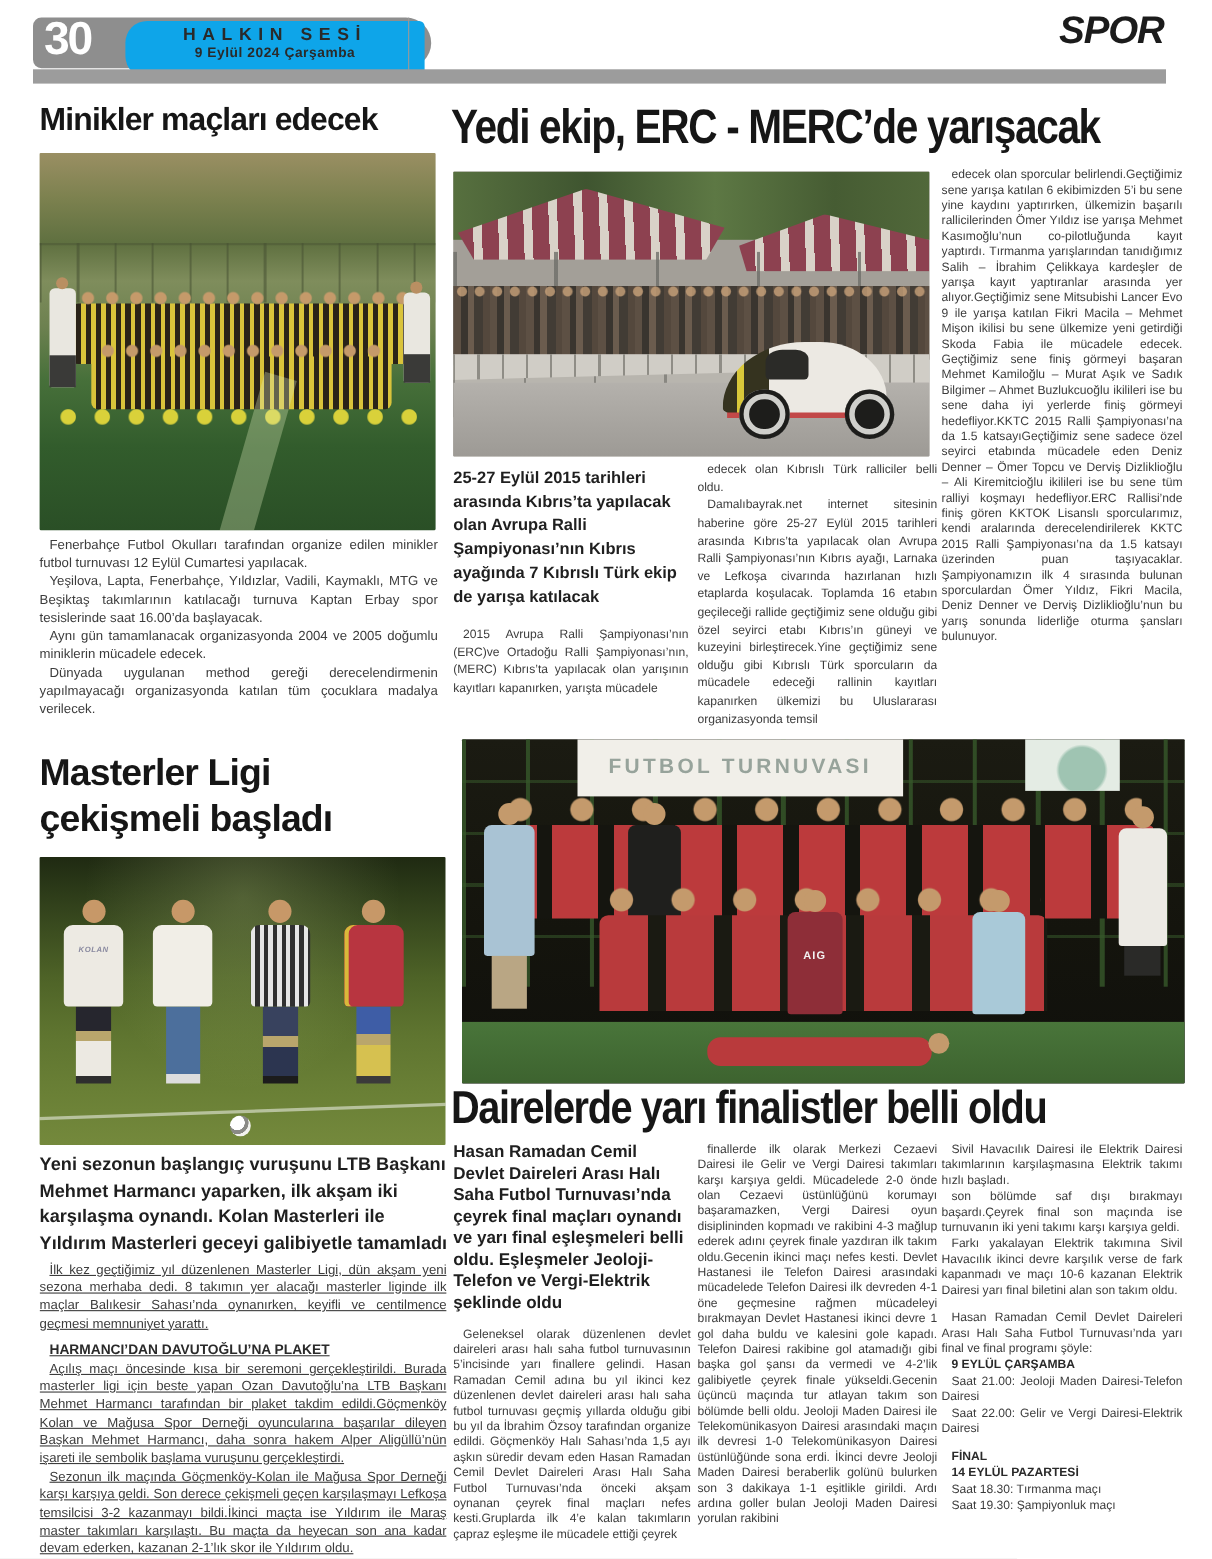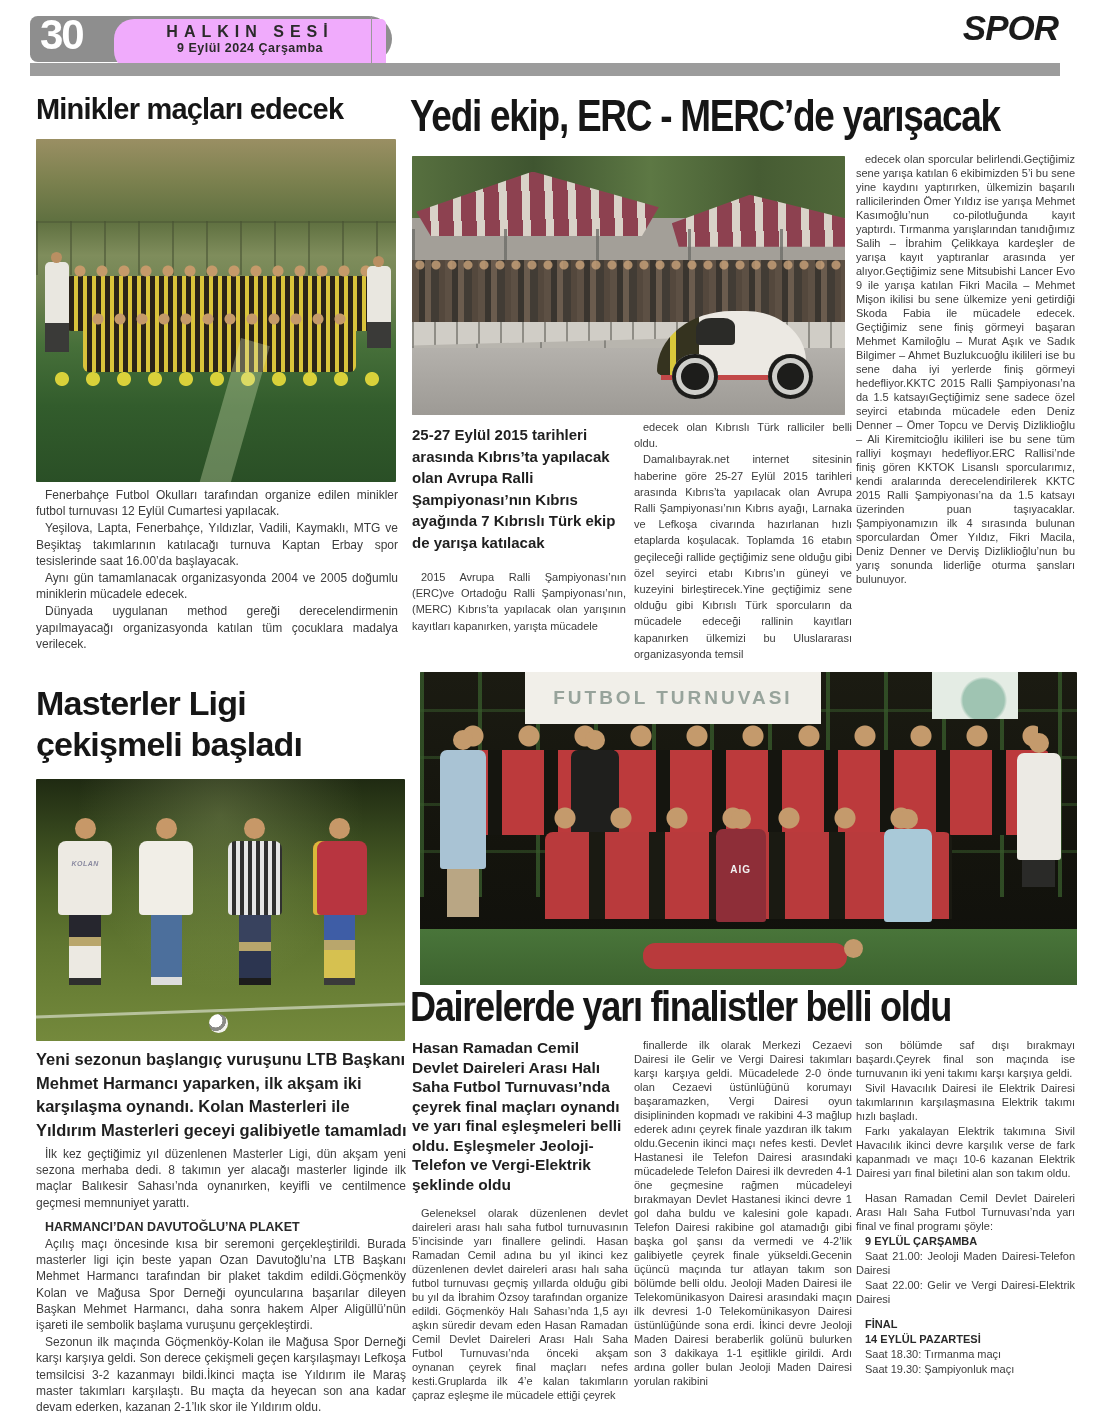--- a/index.html
+++ b/index.html
@@ -3,21 +3,21 @@
 <meta charset="utf-8">
 <style>
   html,body{margin:0;padding:0;background:#e9e9e9;}
   .page{position:relative;width:1102px;height:1417px;background:#ffffff;margin:0 auto;
         font-family:"Liberation Sans",sans-serif;color:#3c3c3c;overflow:hidden;}
   .abs{position:absolute;}
 
   
   .hdr-block{left:30px;top:16px;width:362px;height:46px;background:#8e8e8e;border-radius:8px 24px 24px 8px;}
   .page-num{left:40px;top:14px;font-size:42px;font-weight:700;color:#fff;letter-spacing:-2px;line-height:1;}
-  .masthead-panel{left:114px;top:19px;width:272px;height:52px;background:#f0abfc;border-radius:20px 5px 5px 20px;}
+  .masthead-panel{left:114px;top:19px;width:272px;height:52px;background:#0ea5e9;border-radius:20px 5px 5px 20px;}
   .masthead{width:100%;text-align:center;margin-top:4px;font-size:16px;font-weight:700;letter-spacing:6px;color:#2a2a2a;}
   .mast-date{width:100%;text-align:center;font-size:12.5px;font-weight:700;color:#2a2a2a;letter-spacing:.5px;}
   .mast-divider{position:absolute;right:14px;top:-3px;bottom:-3px;width:1.5px;background:#9a9a9a;}
   .section-name{right:44px;top:8px;font-size:35px;font-weight:700;font-style:italic;color:#1b1b1b;letter-spacing:-1px;}
   .hdr-bar{left:30px;top:63px;width:1030px;height:13px;background:#9c9c9c;}
 
   
   .hl{font-weight:700;color:#161616;line-height:1.08;}
   .hl-a{left:36px;top:94px;width:368px;font-size:29px;letter-spacing:-.8px;}
   .hl-c{left:36px;top:683px;width:380px;font-size:34px;letter-spacing:-.8px;line-height:41px;}
@@ -43,21 +43,21 @@
   .sched p{margin-bottom:1px;}
   .gap{height:10px;}
 
   
   .a-body{left:36px;top:487px;width:362px;}
   .b-col1{left:412px;top:424px;width:214px;}
   .b-col1 .lead{margin-bottom:16px;}
   .b-col2{left:634px;top:419px;width:218px;height:250px;overflow:hidden;}
   .b-col3{left:856px;top:152px;width:219px;height:508px;overflow:hidden;}
   .c-lead{left:36px;top:1048px;width:372px;}
-  .c-body{left:36px;top:1146px;width:370px;height:268px;overflow:hidden;}
+  .c-body{left:36px;top:1146px;width:370px;height:268px;overflow:hidden;text-decoration:underline;}
   .d-col1{left:412px;top:1038px;width:216px;height:378px;overflow:hidden;}
   .d-col1 .lead{margin-bottom:12px;}
   .d-col2{left:634px;top:1038px;width:218px;height:378px;overflow:hidden;}
   .d-col3{left:856px;top:1038px;width:219px;height:378px;overflow:hidden;}
 
   
   .ph{overflow:hidden;border-radius:1px;}
 
   
   .photoA{left:36px;top:139px;width:360px;height:343px;
@@ -318,22 +318,22 @@
     <div class="body-sm just">
       <p>Geleneksel olarak düzenlenen devlet daireleri arası halı saha futbol turnuvasının 5’incisinde yarı finallere gelindi. Hasan Ramadan Cemil adına bu yıl ikinci kez düzenlenen devlet daireleri arası halı saha futbol turnuvası geçmiş yıllarda olduğu gibi bu yıl da İbrahim Özsoy tarafından organize edildi. Göçmenköy Halı Sahası’nda 1,5 ayı aşkın süredir devam eden Hasan Ramadan Cemil Devlet Daireleri Arası Halı Saha Futbol Turnuvası’nda önceki akşam oynanan çeyrek final maçları nefes kesti.Gruplarda ilk 4’e kalan takımların çapraz eşleşme ile mücadele ettiği çeyrek</p>
     </div>
   </div>
 
   <div class="abs d-col2 body-sm just">
     <p>finallerde ilk olarak Merkezi Cezaevi Dairesi ile Gelir ve Vergi Dairesi takımları karşı karşıya geldi. Mücadelede 2-0 önde olan Cezaevi üstünlüğünü korumayı başaramazken, Vergi Dairesi oyun disiplininden kopmadı ve rakibini 4-3 mağlup ederek adını çeyrek finale yazdıran ilk takım oldu.Gecenin ikinci maçı nefes kesti. Devlet Hastanesi ile Telefon Dairesi arasındaki mücadelede Telefon Dairesi ilk devreden 4-1 öne geçmesine rağmen mücadeleyi bırakmayan Devlet Hastanesi ikinci devre 1 gol daha buldu ve kalesini gole kapadı. Telefon Dairesi rakibine gol atamadığı gibi başka gol şansı da vermedi ve 4-2’lik galibiyetle çeyrek finale yükseldi.Gecenin üçüncü maçında tur atlayan takım son bölümde belli oldu. Jeoloji Maden Dairesi ile Telekomünikasyon Dairesi arasındaki maçın ilk devresi 1-0 Telekomünikasyon Dairesi üstünlüğünde sona erdi. İkinci devre Jeoloji Maden Dairesi beraberlik golünü bulurken son 3 dakikaya 1-1 eşitlikle girildi. Ardı ardına goller bulan Jeoloji Maden Dairesi yorulan rakibini</p>
   </div>
 
   <div class="abs d-col3 body-sm just sched">
+    <p>Sivil Havacılık Dairesi ile Elektrik Dairesi takımlarının karşılaşmasına Elektrik takımı hızlı başladı.</p>
     <p>son bölümde saf dışı bırakmayı başardı.Çeyrek final son maçında ise turnuvanın iki yeni takımı karşı karşıya geldi.</p>
-    <p>Sivil Havacılık Dairesi ile Elektrik Dairesi takımlarının karşılaşmasına Elektrik takımı hızlı başladı.</p>
     <p>Farkı yakalayan Elektrik takımına Sivil Havacılık ikinci devre karşılık verse de fark kapanmadı ve maçı 10-6 kazanan Elektrik Dairesi yarı final biletini alan son takım oldu.</p>
     <div class="gap"></div>
     <p>Hasan Ramadan Cemil Devlet Daireleri Arası Halı Saha Futbol Turnuvası’nda yarı final ve final programı şöyle:</p>
     <p class="boldline">9 EYLÜL ÇARŞAMBA</p>
     <p>Saat 21.00: Jeoloji Maden Dairesi-Telefon Dairesi</p>
     <p>Saat 22.00: Gelir ve Vergi Dairesi-Elektrik Dairesi</p>
     <div class="gap"></div>
     <p class="boldline">FİNAL</p>
     <p class="boldline">14 EYLÜL PAZARTESİ</p>
     <p>Saat 18.30: Tırmanma maçı</p>

